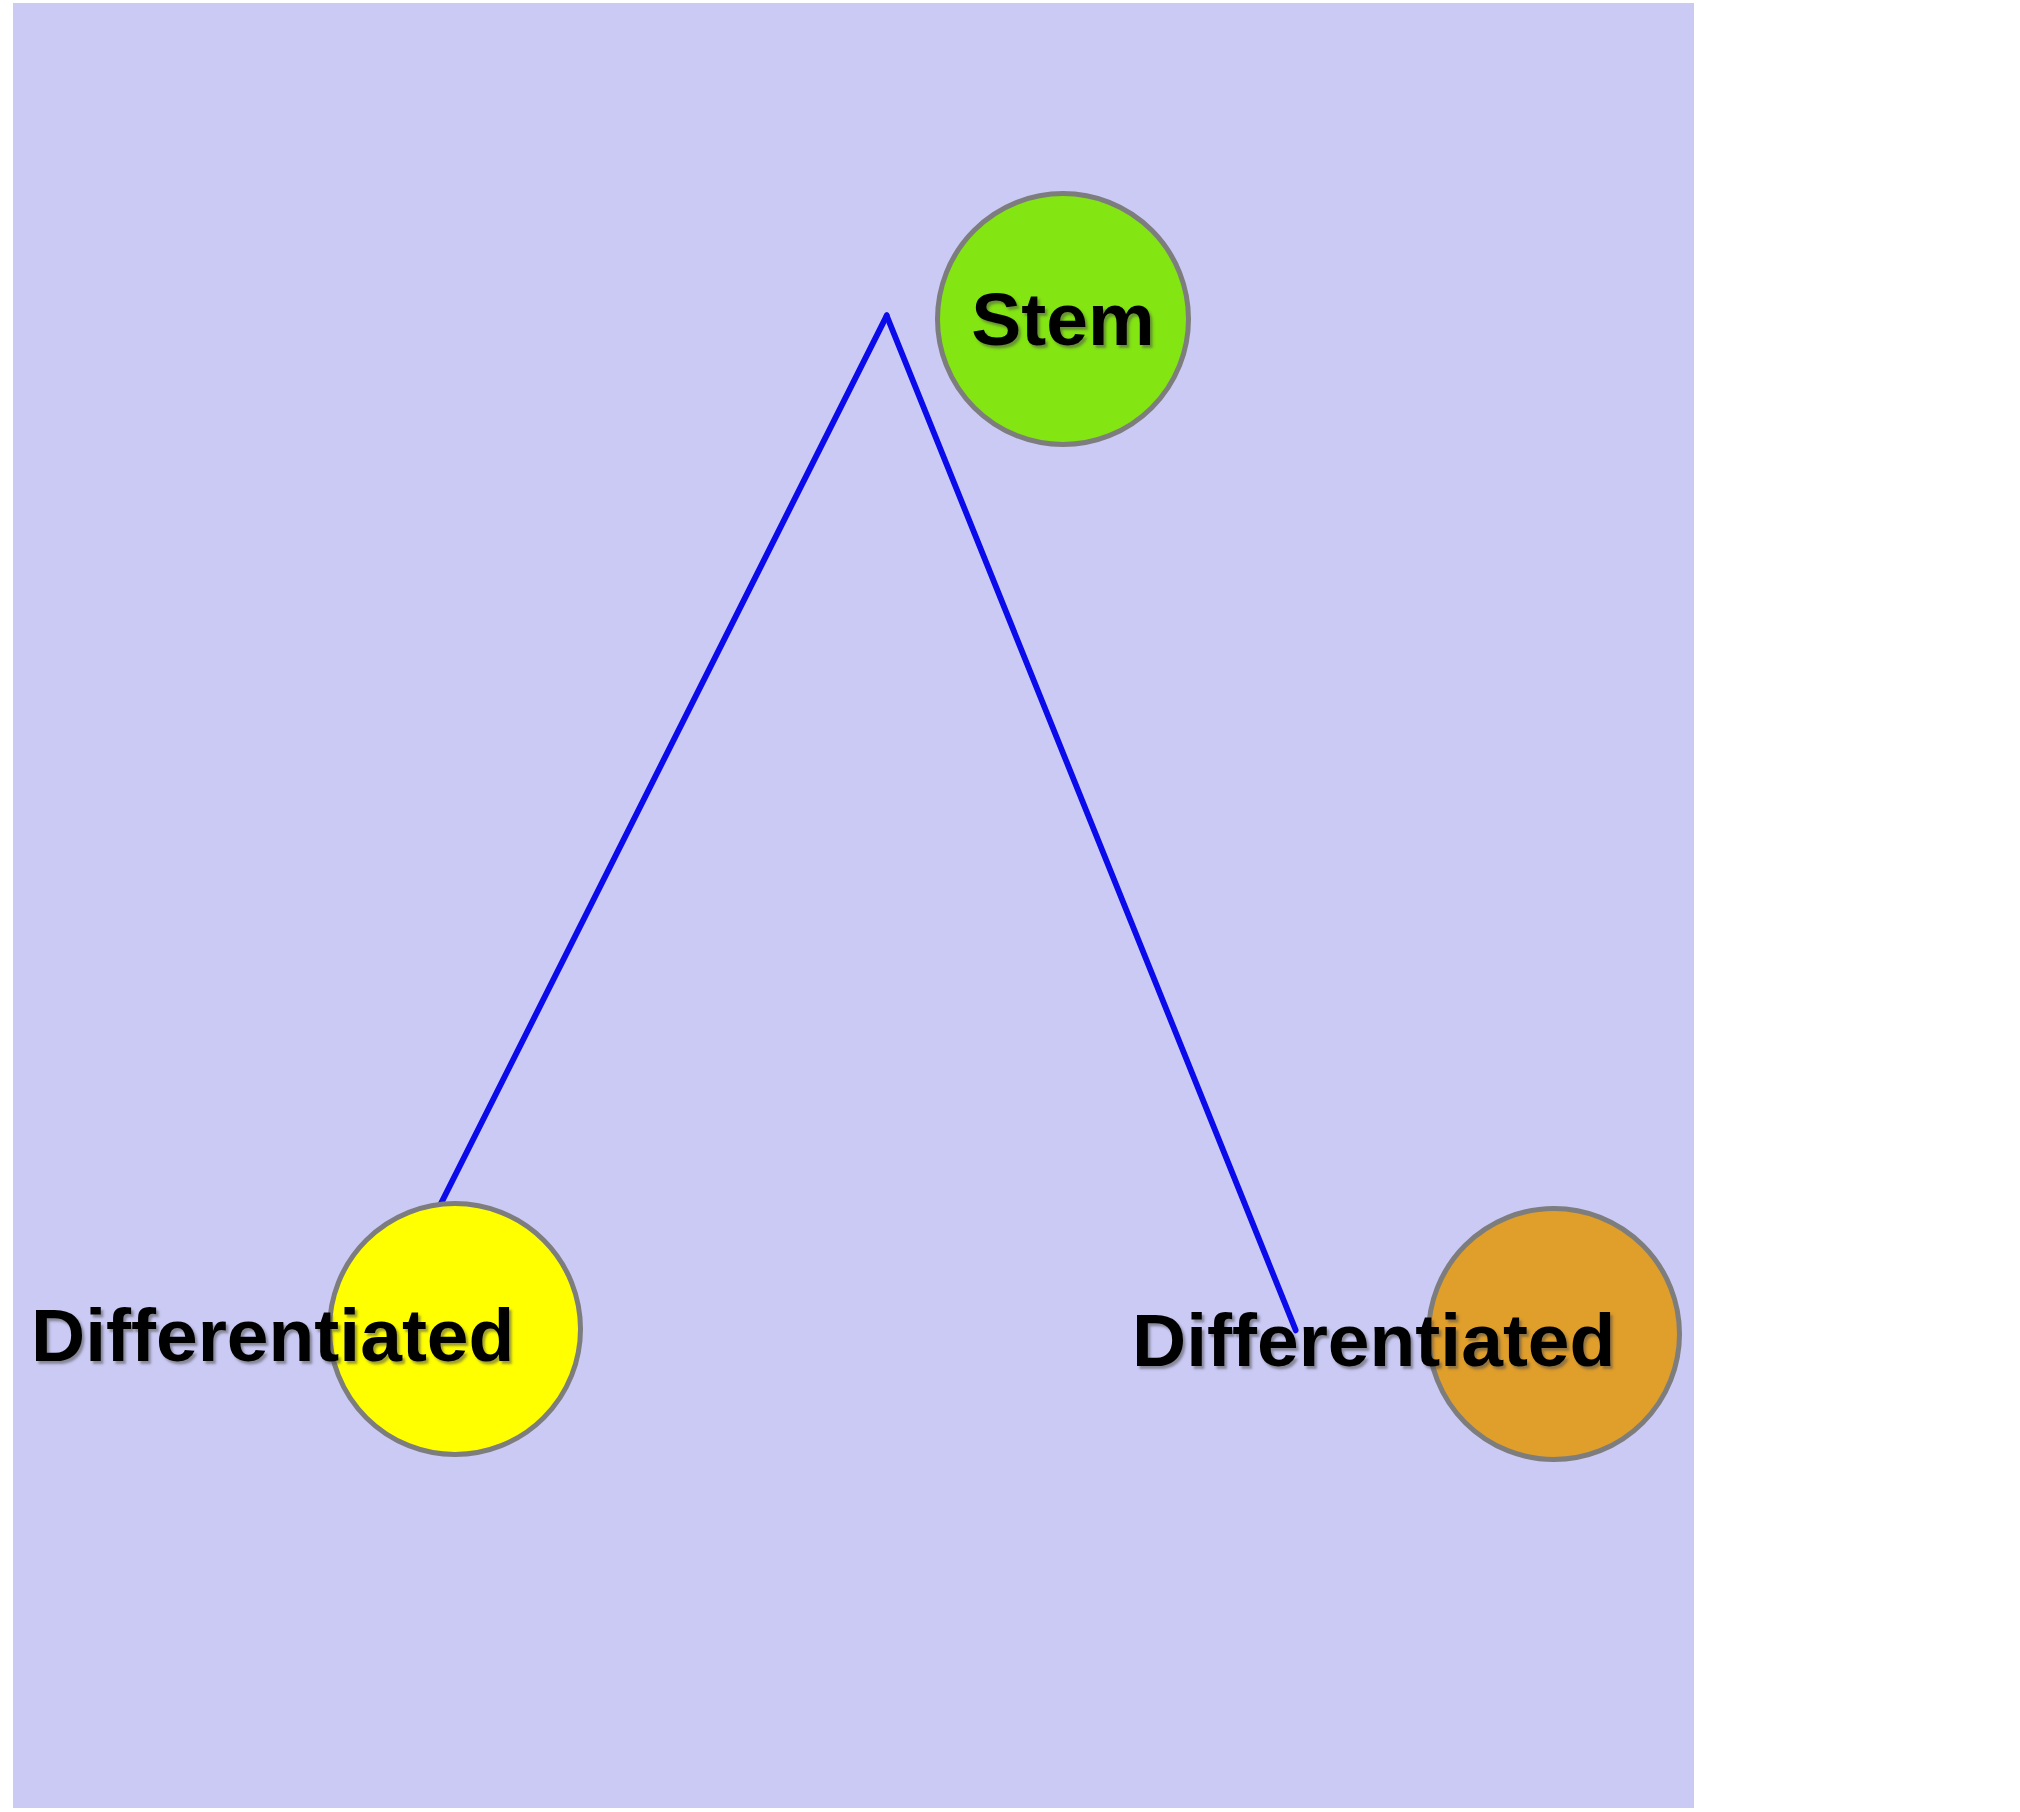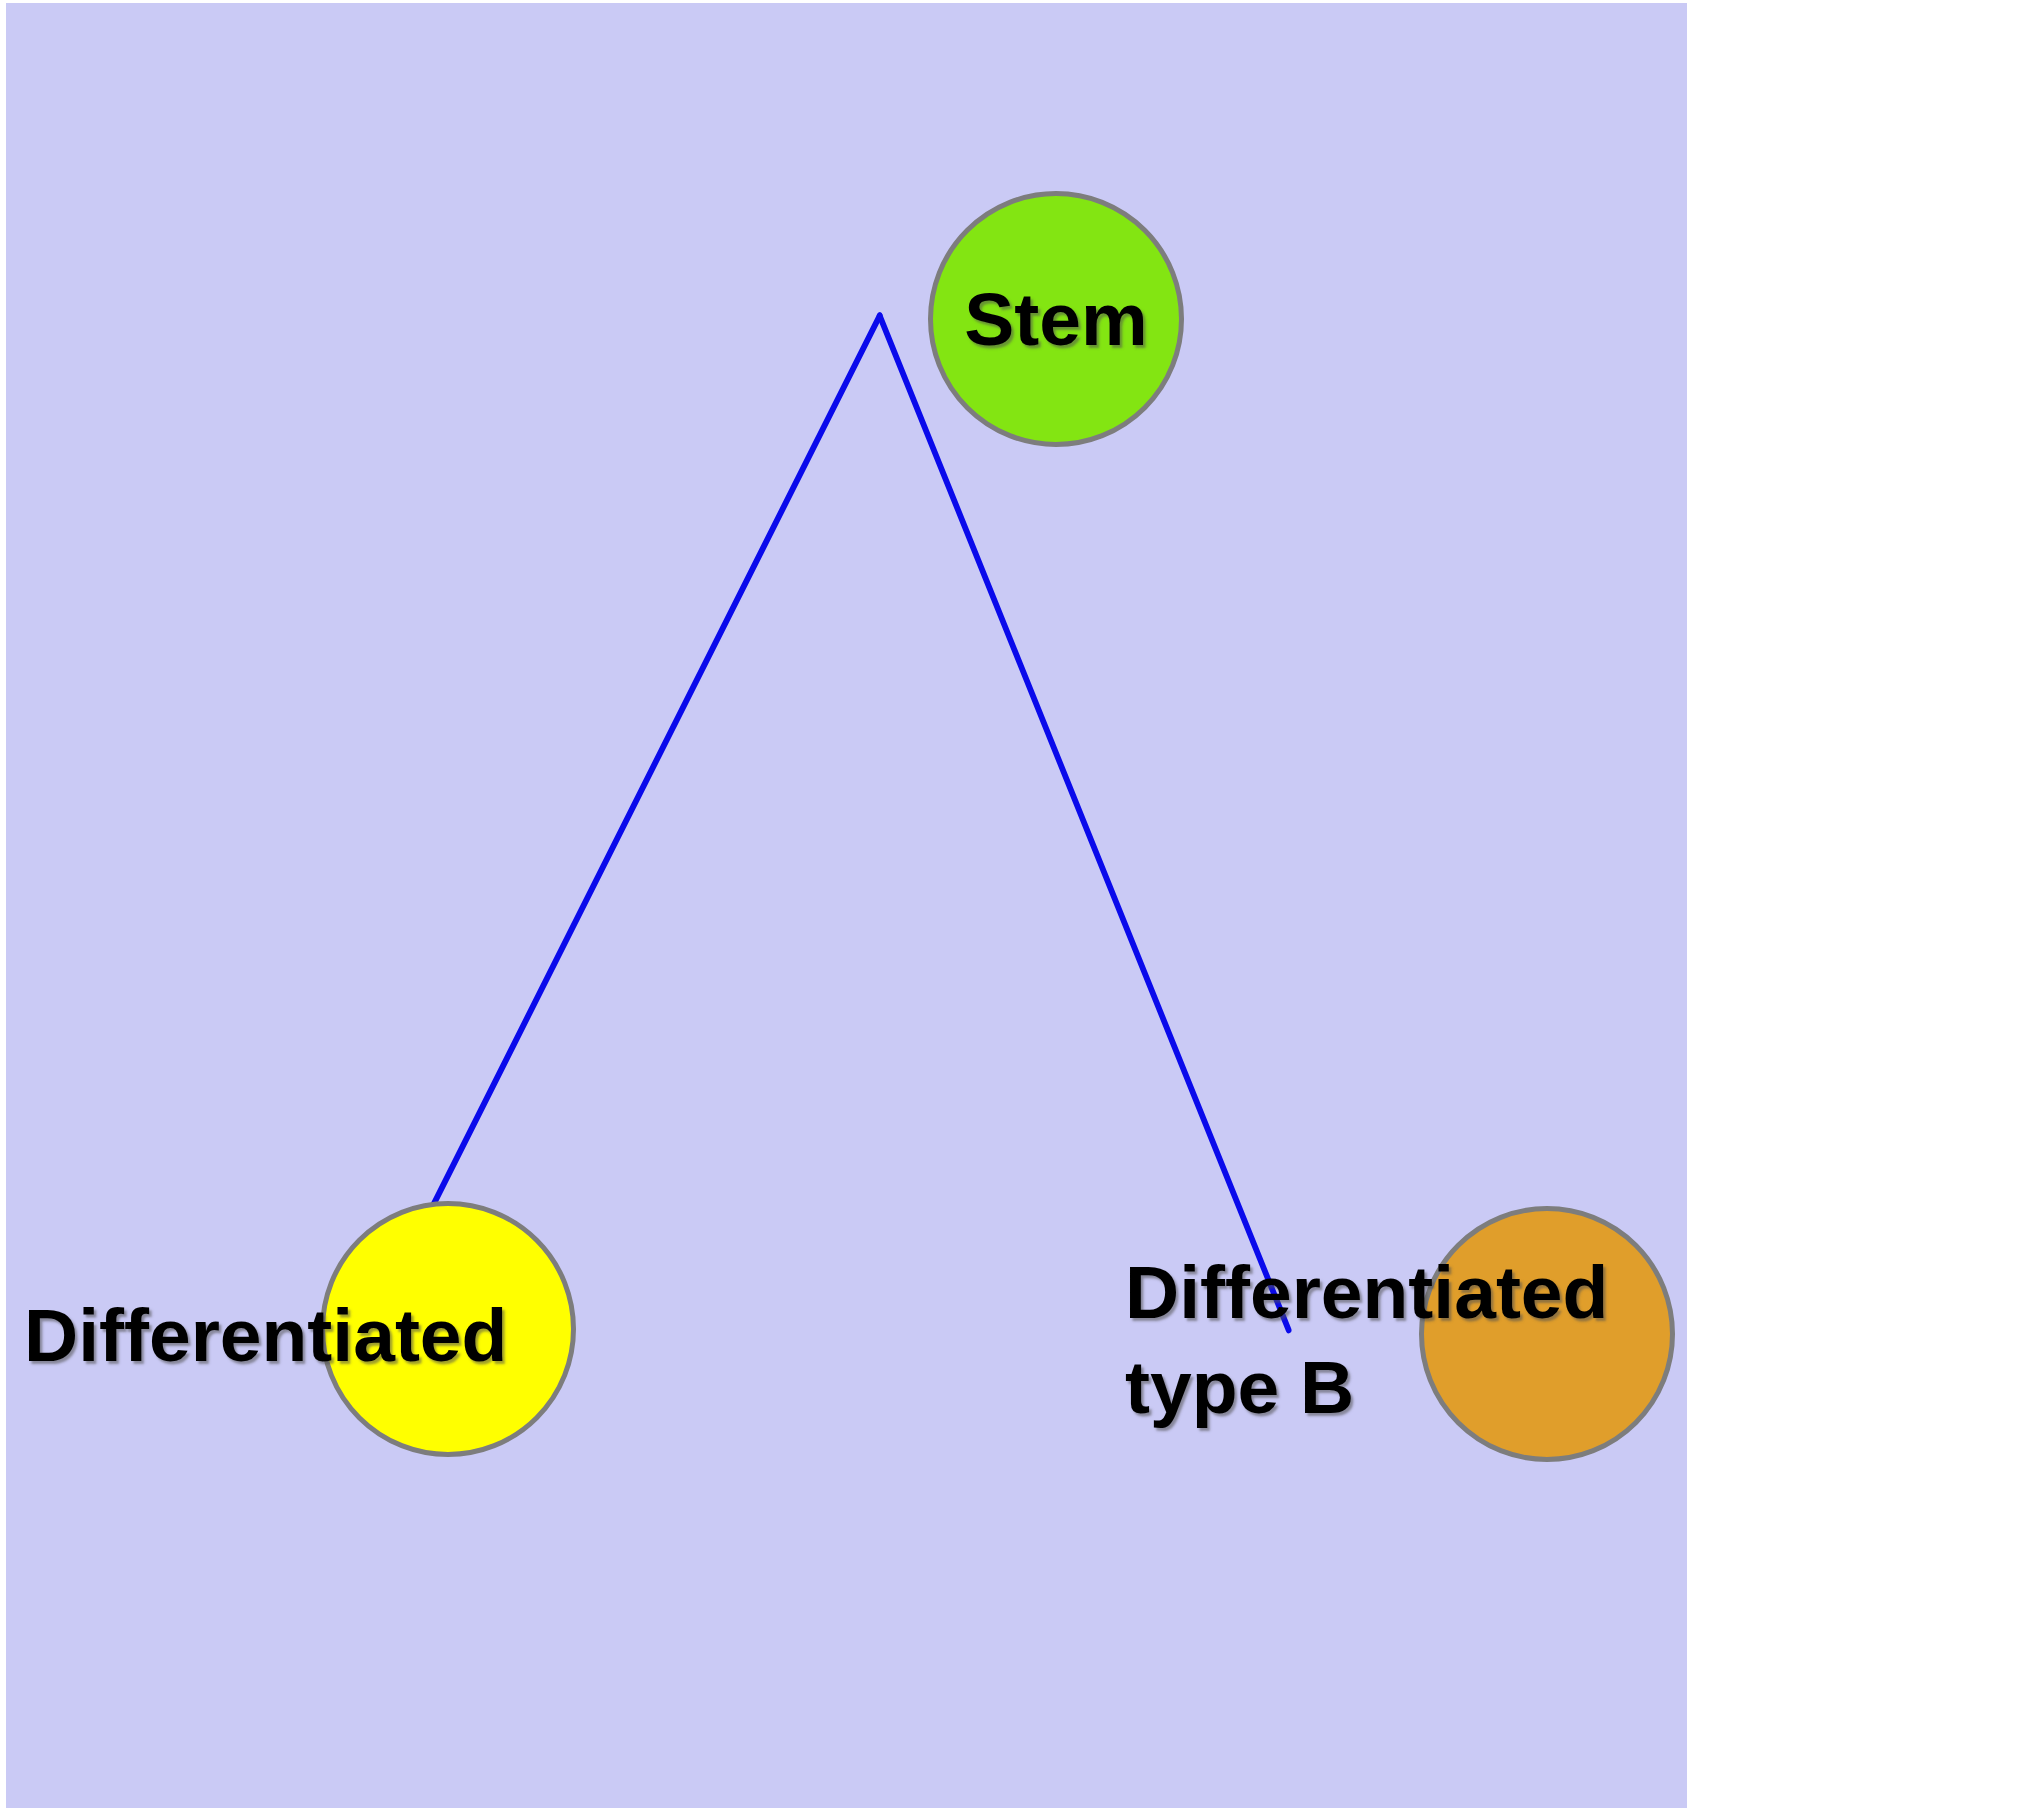--- a/index.html
+++ b/index.html
@@ -6,21 +6,21 @@
     margin: 0;
     padding: 0;
     background: #ffffff;
     width: 2021px;
     height: 1812px;
     overflow: hidden;
     font-family: "Liberation Sans", "DejaVu Sans", sans-serif;
   }
   .panel {
     position: absolute;
-    left: 6px;
+    left: 13px;
     top: 3.4px;
     width: 1681px;
     height: 1805px;
   }
   .edge-layer {
     position: absolute;
     left: 0;
     top: 0;
     width: 100%;
     height: 100%;
@@ -84,17 +84,16 @@
   <div class="node node-type-a" style="background-color: rgb(255, 255, 0); border-color: rgb(125, 125, 125);"></div>
 
   <div class="node node-type-b" style="background-color: rgb(224, 158, 43); border-color: rgb(125, 125, 125);"></div>
 
   <div class="diagram-text node-label-outside label-type-a">
     <span class="label-line">Differentiated</span>
   </div>
 
   <div class="diagram-text node-label-outside label-type-b">
     <span class="label-line">Differentiated</span>
-    <span class="label-line">type B</span>
   </div>
 
 </div>
 
 
 </body></html>

